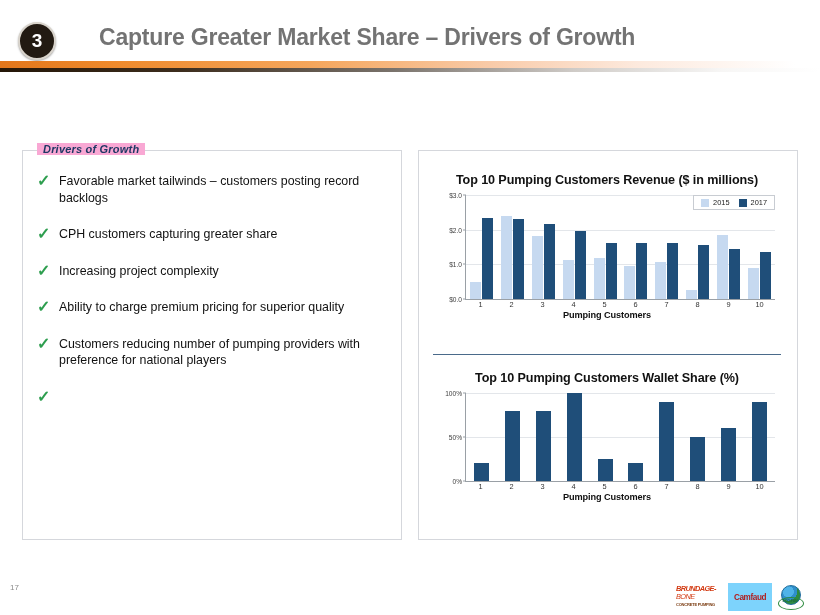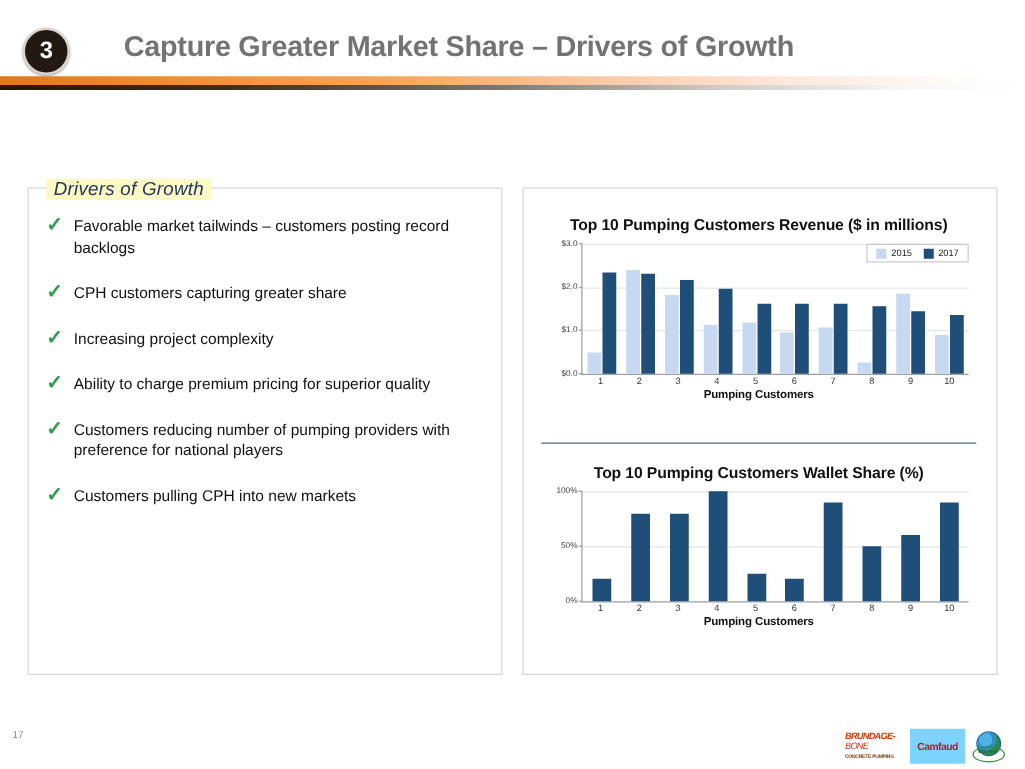--- a/index.html
+++ b/index.html
@@ -29,22 +29,22 @@
     background:linear-gradient(to right,#e2761b 0%,#ef8a2c 14%,#f5a65c 38%,#f9cba9 60%,#fdeade 78%,#ffffff 97%);
   }
   #rule-dark{
     position:absolute;left:0;top:68px;width:820px;height:4px;
     background:linear-gradient(to right,#241607 0%,#3d2d1d 22%,#7a736c 48%,#cfcbc7 70%,#f7f6f5 88%,#ffffff 100%);
   }
 
   
   .panel{position:absolute;border:1px solid #d5d7dc;background:#ffffff;}
   .panel-label{
-    position:absolute;top:-8px;left:14px;background:#fef9c3;padding:0 6px;
-    font-size:15px;font-weight:normal;font-style:italic;color:#1f3864;
+    position:absolute;top:-8px;left:14px;background:#f9a8d4;padding:0 6px;
+    font-size:11px;font-weight:bold;font-style:italic;color:#1f3864;
     white-space:nowrap;letter-spacing:.2px;
   }
   #left-panel{left:22px;top:150px;width:378px;height:388px;}
   #right-panel{left:418px;top:150px;width:378px;height:388px;}
 
   
   #bullets{position:absolute;left:14px;top:22px;width:352px;}
   .bullet{display:flex;align-items:flex-start;margin-bottom:20px;}
   .check{
     color:#2e9e4f;font-size:16px;line-height:15px;width:22px;flex:0 0 22px;
@@ -139,21 +139,20 @@
       <div class="bullet">
         <span class="check">✓</span>
         <span class="btext">Ability to charge premium pricing for superior quality</span>
       </div>
       <div class="bullet">
         <span class="check">✓</span>
         <span class="btext">Customers reducing number of pumping providers with preference for national players</span>
       </div>
       <div class="bullet">
         <span class="check">✓</span>
-        <span class="btext">Customers pulling CPH  into new markets</span>
       </div>
     </div>
 </div>
 
 <div class="panel" id="right-panel">
 
   <div class="chart-wrap" id="chart1-wrap" style="position:absolute;left:14px;top:22px;width:348px;height:170px;">
     <div class="chart-title">Top 10 Pumping Customers Revenue ($ in millions)</div>
     <div id="chart1-plot" class="plot" style="margin:8px 6px 0 32px;height:104px;">
         <div class="ytick" style="top: 100%;">$0.0</div>

